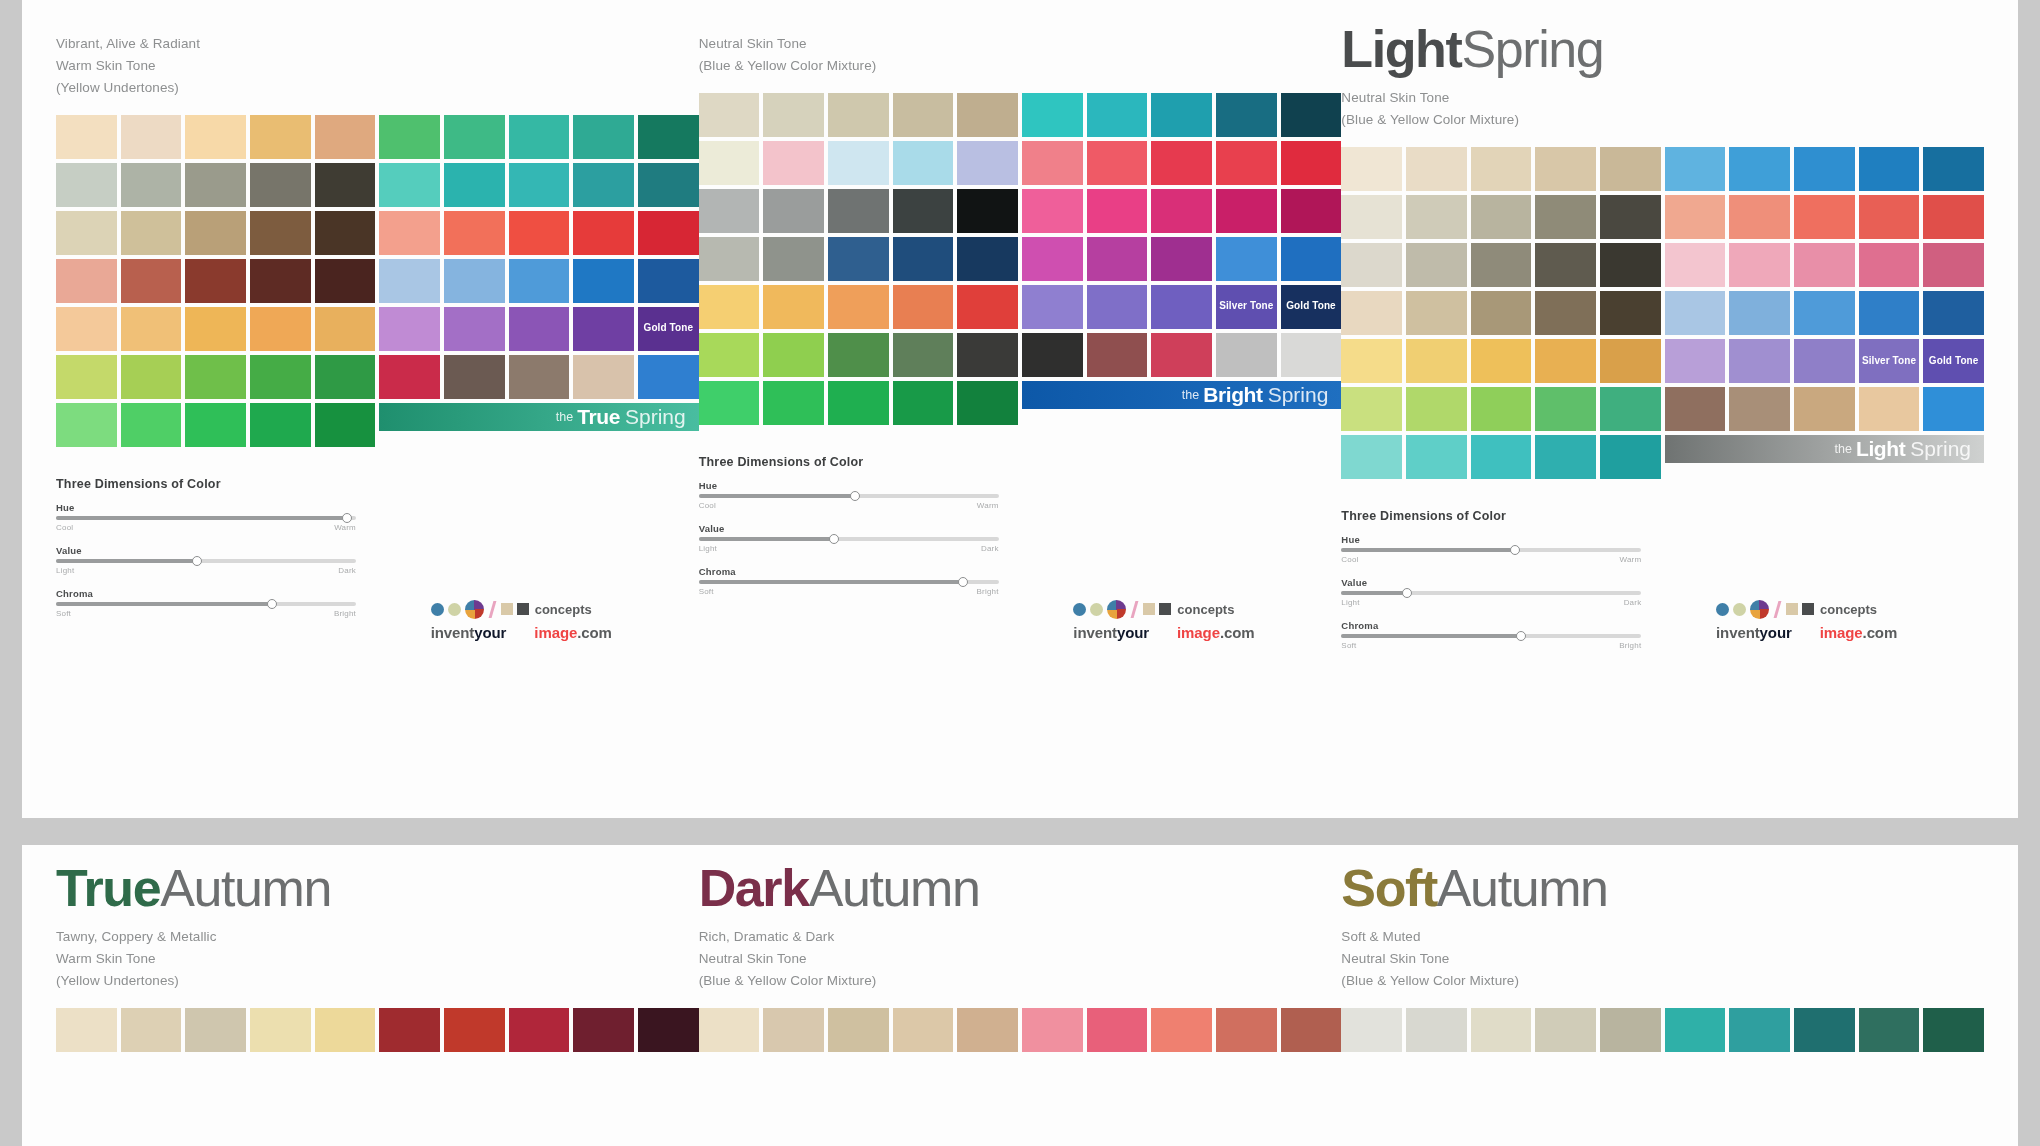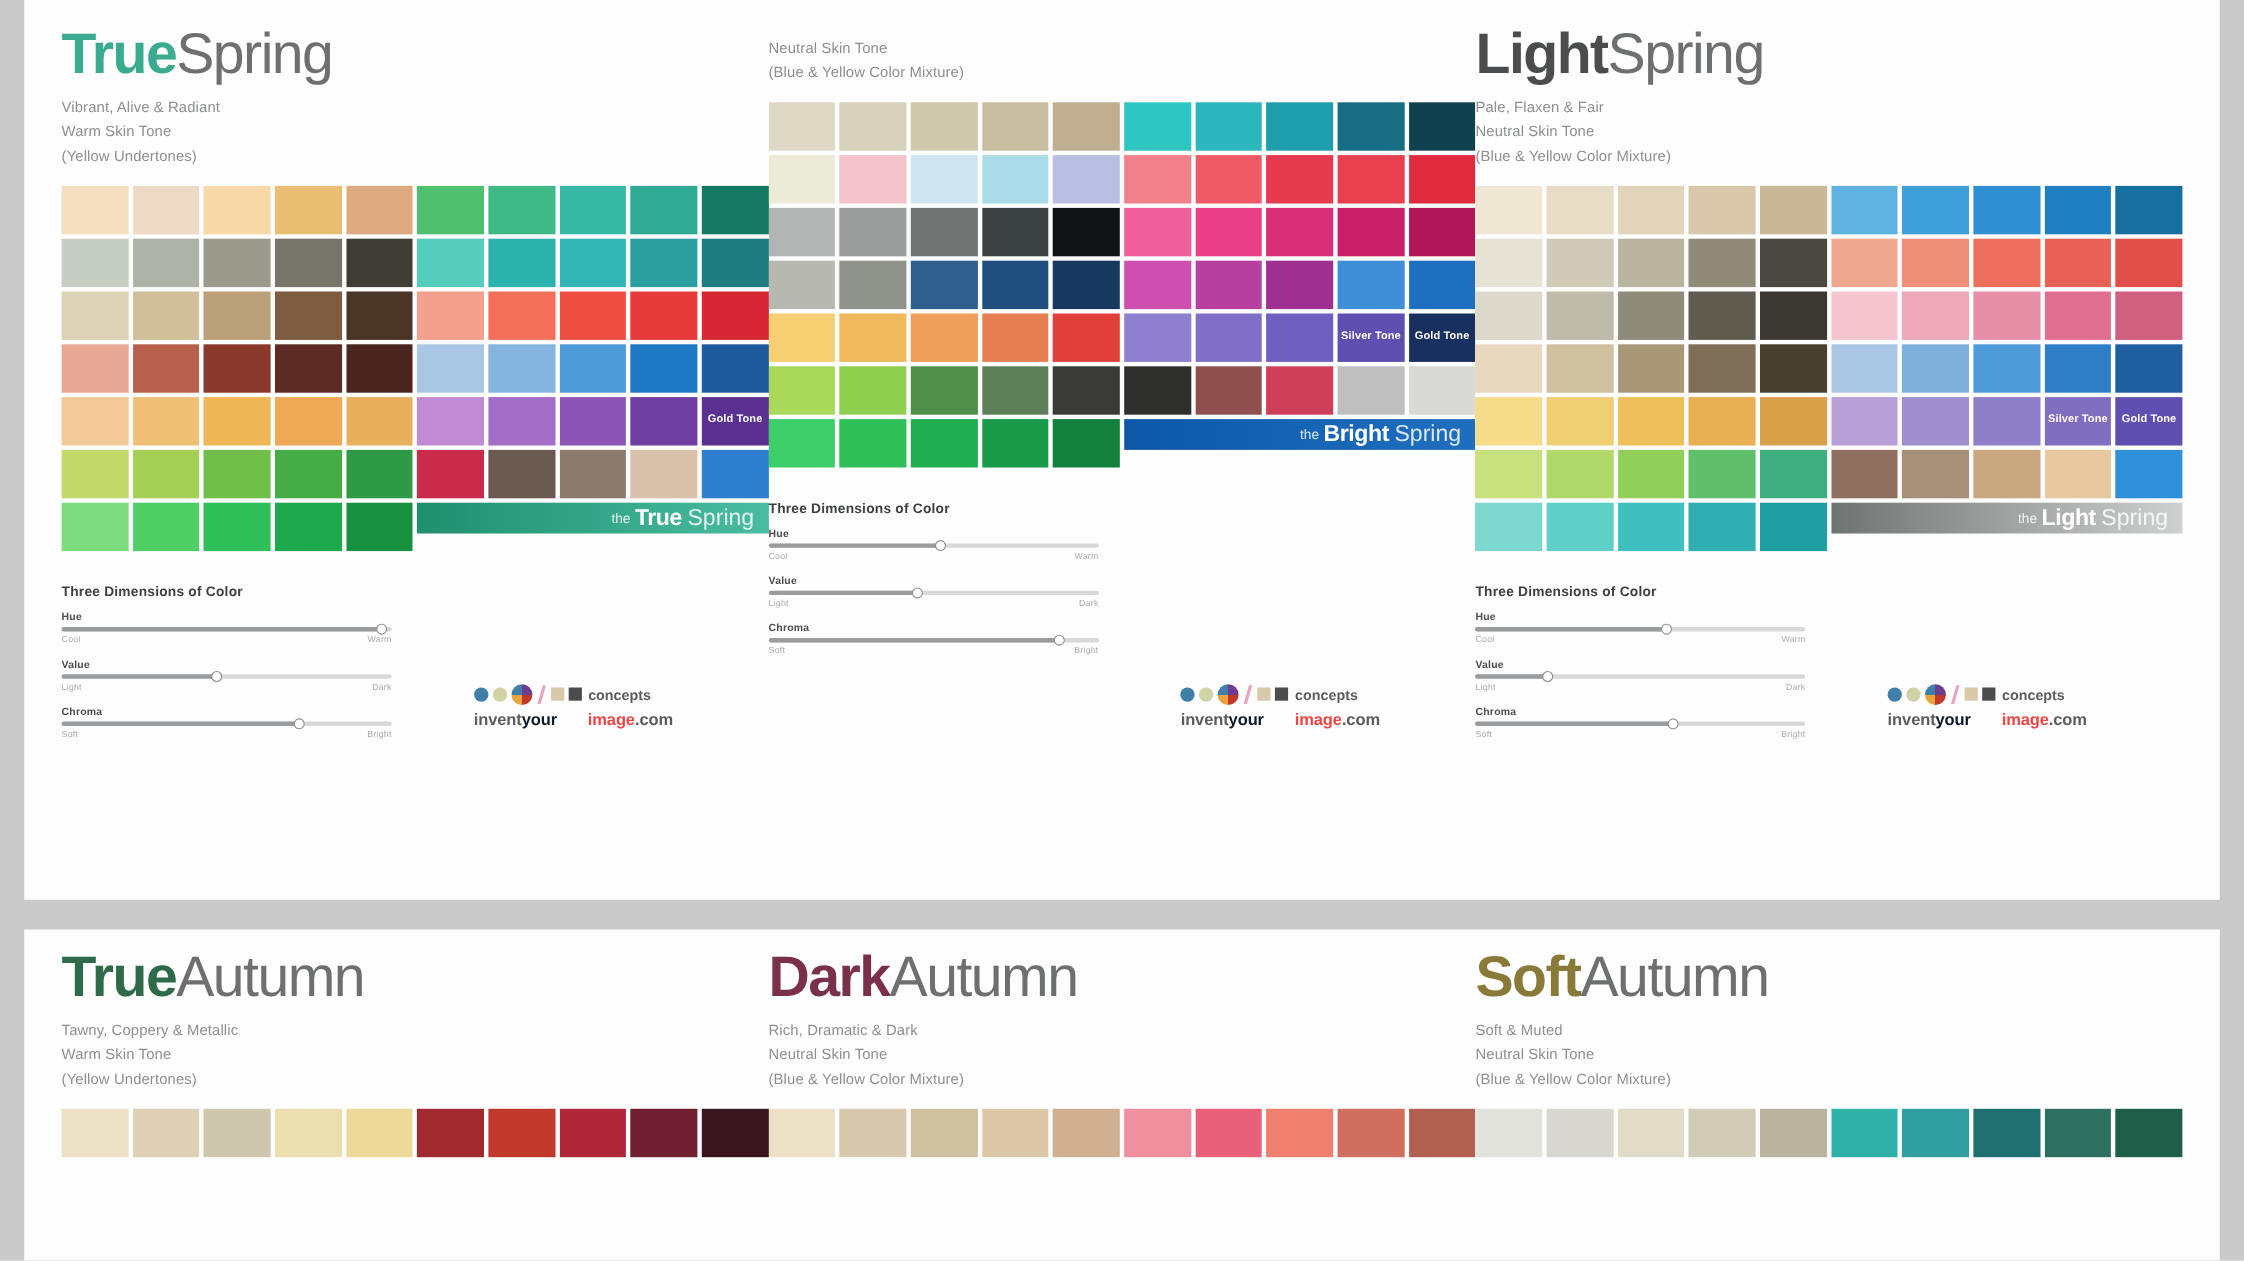--- a/index.html
+++ b/index.html
@@ -102,21 +102,20 @@
   .lg-txt .c { color: #ef4444; margin-left: 28px; }
 </style>
 </head>
 <body>
 
 <div class="page">
 
   <div class="band band-spring">
     <div class="cards" style="padding-top:22px" id="spring-cards">
         <div class="card">
-          <div class="title"><span class="w1" style="color: rgb(58, 171, 142);">True</span><span class="w2">Spring</span></div>
           <div class="subs">
             <div>Vibrant, Alive &amp; Radiant</div>
             <div>Warm Skin Tone</div>
             <div>(Yellow Undertones)</div>
           </div>
           <div class="grid">
             <div class="sw" style="background: rgb(243, 223, 192);"></div>
             <div class="sw" style="background: rgb(237, 218, 196);"></div>
             <div class="sw" style="background: rgb(247, 217, 168);"></div>
             <div class="sw" style="background: rgb(233, 189, 114);"></div>
@@ -364,21 +363,20 @@
               <span class="sq" style="background: rgb(217, 201, 168);"></span>
               <span class="sq" style="background: rgb(74, 76, 77);"></span>
               <span style="font-size: 13px; font-weight: bold; color: rgb(90, 92, 93); margin-left: 2px;">concepts</span>
             </div>
             <div class="lg-txt"><span class="a">invent</span><span class="b">your</span><span class="c">image</span><span class="a">.com</span></div>
           </div>
         </div>
         <div class="card">
           <div class="title"><span class="w1" style="color: rgb(74, 76, 77);">Light</span><span class="w2">Spring</span></div>
           <div class="subs">
-            <div>Pale, Flaxen &amp; Fair</div>
             <div>Neutral Skin Tone</div>
             <div>(Blue &amp; Yellow Color Mixture)</div>
           </div>
           <div class="grid">
             <div class="sw" style="background: rgb(240, 230, 212);"></div>
             <div class="sw" style="background: rgb(233, 220, 198);"></div>
             <div class="sw" style="background: rgb(226, 212, 184);"></div>
             <div class="sw" style="background: rgb(216, 199, 168);"></div>
             <div class="sw" style="background: rgb(201, 184, 152);"></div>
             <div class="sw" style="background: rgb(95, 179, 224);"></div>

